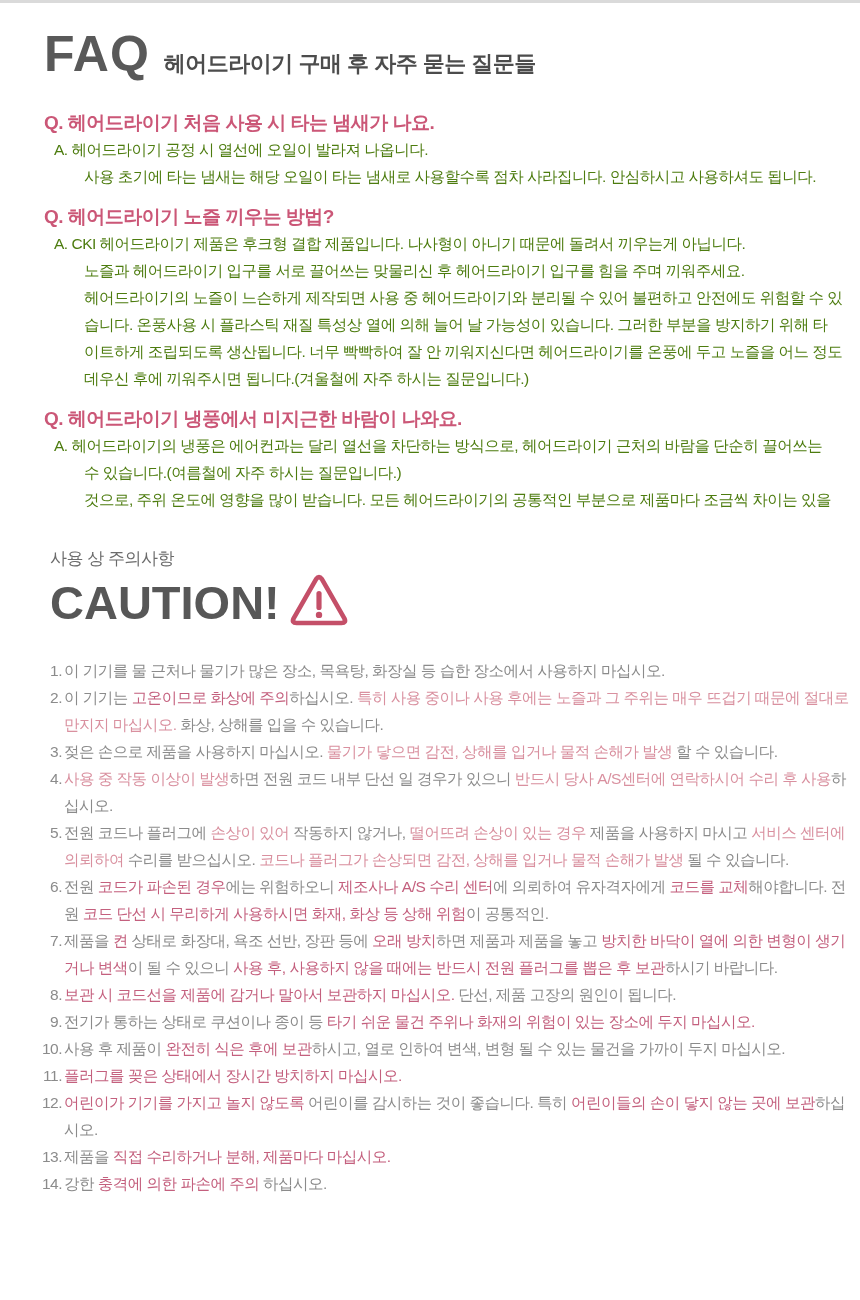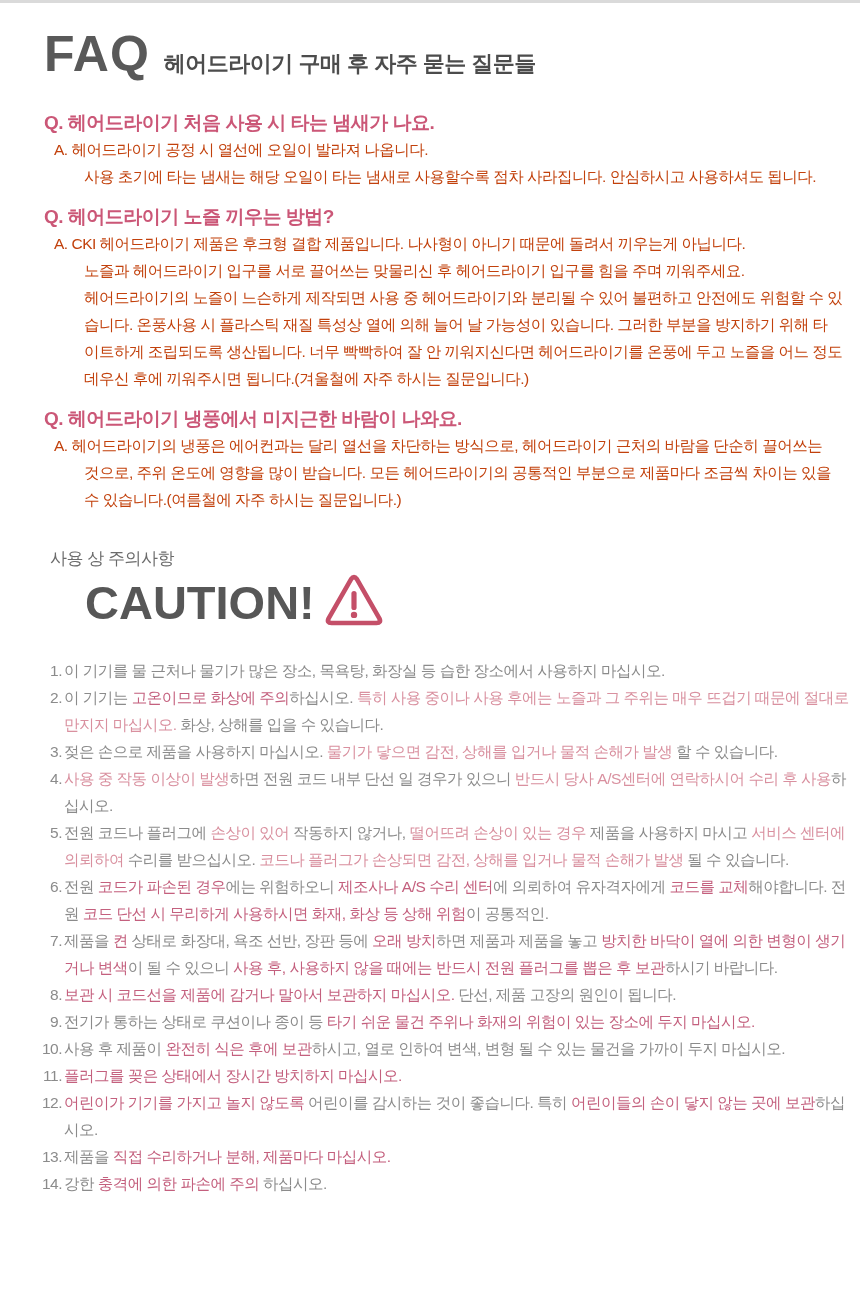--- a/index.html
+++ b/index.html
@@ -11,26 +11,26 @@
     width:860px;height:1300px;overflow:hidden;position:relative;
     font-family:"Liberation Sans","DejaVu Sans",sans-serif;
   }
   .topline{height:3px;background:#dadada;width:860px;}
   .header{display:flex;align-items:baseline;margin:26px 0 0 44px;}
   .faq-title{font-size:50px;font-weight:600;color:var(--c-title);letter-spacing:1px;line-height:1;}
   .faq-subtitle{font-size:22px;font-weight:700;color:#4c4c4c;margin-left:14px;letter-spacing:-0.5px;}
   .faq-section{margin:30px 0 0 44px;}
   .faq-block{margin-bottom:13px;}
   .q{font-size:19px;font-weight:700;color:var(--c-q);line-height:27px;letter-spacing:-0.5px;}
-  .a-line{font-size:15.5px;color:#c2410c;line-height:27px;letter-spacing:-0.5px;white-space:nowrap;}
+  .a-line{font-size:15.5px;color:#4d7c0f;line-height:27px;letter-spacing:-0.5px;white-space:nowrap;}
   .a-line.first{padding-left:10px;}
   .a-line.cont{padding-left:40px;}
   .caution-header{margin:34px 0 0 50px;}
   .eyebrow{font-size:17px;color:#6b6b6b;letter-spacing:-0.5px;margin-bottom:8px;}
-  .caution-title-row{display:flex;align-items:flex-start;margin-top:0px;margin-left:35px;}
+  .caution-title-row{display:flex;align-items:flex-start;margin-top:0px;}
   .caution-title{font-size:47px;font-weight:600;color:#575757;letter-spacing:0px;line-height:1.05;}
   .tri-icon{margin-left:10px;margin-top:-4px;}
   .caution-list{margin:30px 0 0 34px;}
   .c-item{display:flex;font-size:15.5px;line-height:27px;letter-spacing:-0.5px;}
   .c-num{min-width:28px;text-align:right;color:#8b8b8b;flex:none;}
   .c-text{width:792px;margin-left:2px;color:var(--c-g);}
   .seg-g{color:var(--c-g);}
   .seg-p{color:var(--c-p);}
   .seg-lp{color:var(--c-lp);}
 </style>
@@ -55,22 +55,22 @@
       <div class="a-line first">A. CKI 헤어드라이기 제품은 후크형 결합 제품입니다.  나사형이 아니기 때문에 돌려서 끼우는게 아닙니다.</div>
       <div class="a-line cont">노즐과 헤어드라이기 입구를 서로 끌어쓰는 맞물리신 후 헤어드라이기 입구를 힘을 주며 끼워주세요.</div>
       <div class="a-line cont">헤어드라이기의 노즐이 느슨하게 제작되면 사용 중 헤어드라이기와 분리될 수 있어 불편하고 안전에도 위험할 수 있</div>
       <div class="a-line cont">습니다.   온풍사용 시 플라스틱 재질 특성상 열에 의해 늘어 날 가능성이 있습니다.  그러한 부분을 방지하기 위해 타</div>
       <div class="a-line cont">이트하게 조립되도록 생산됩니다.  너무 빡빡하여 잘 안 끼워지신다면 헤어드라이기를 온풍에 두고 노즐을 어느 정도</div>
       <div class="a-line cont">데우신 후에 끼워주시면 됩니다.(겨울철에 자주 하시는 질문입니다.)</div>
     </div>
     <div class="faq-block">
       <div class="q">Q. 헤어드라이기 냉풍에서 미지근한 바람이 나와요.</div>
       <div class="a-line first">A. 헤어드라이기의 냉풍은 에어컨과는 달리 열선을 차단하는 방식으로, 헤어드라이기 근처의 바람을 단순히 끌어쓰는</div>
+      <div class="a-line cont">수 있습니다.(여름철에 자주 하시는 질문입니다.)</div>
       <div class="a-line cont">것으로, 주위 온도에 영향을 많이 받습니다.  모든 헤어드라이기의 공통적인 부분으로 제품마다 조금씩 차이는 있을</div>
-      <div class="a-line cont">수 있습니다.(여름철에 자주 하시는 질문입니다.)</div>
     </div>
   </div>
 
 <div class="caution-header">
   <div class="eyebrow">사용 상 주의사항</div>
   <div class="caution-title-row">
     <div class="caution-title">CAUTION!</div>
     <svg class="tri-icon" width="58" height="53" viewBox="0 0 100 92">
       <path d="M45 9 Q50 2 55 9 L94 77 Q98 85 89 85 L11 85 Q2 85 6 77 Z" fill="none" stroke="var(--c-tri)" stroke-width="8" stroke-linejoin="round"></path>
       <line x1="50" y1="34" x2="50" y2="58" stroke="var(--c-tri)" stroke-width="9" stroke-linecap="round"></line>

